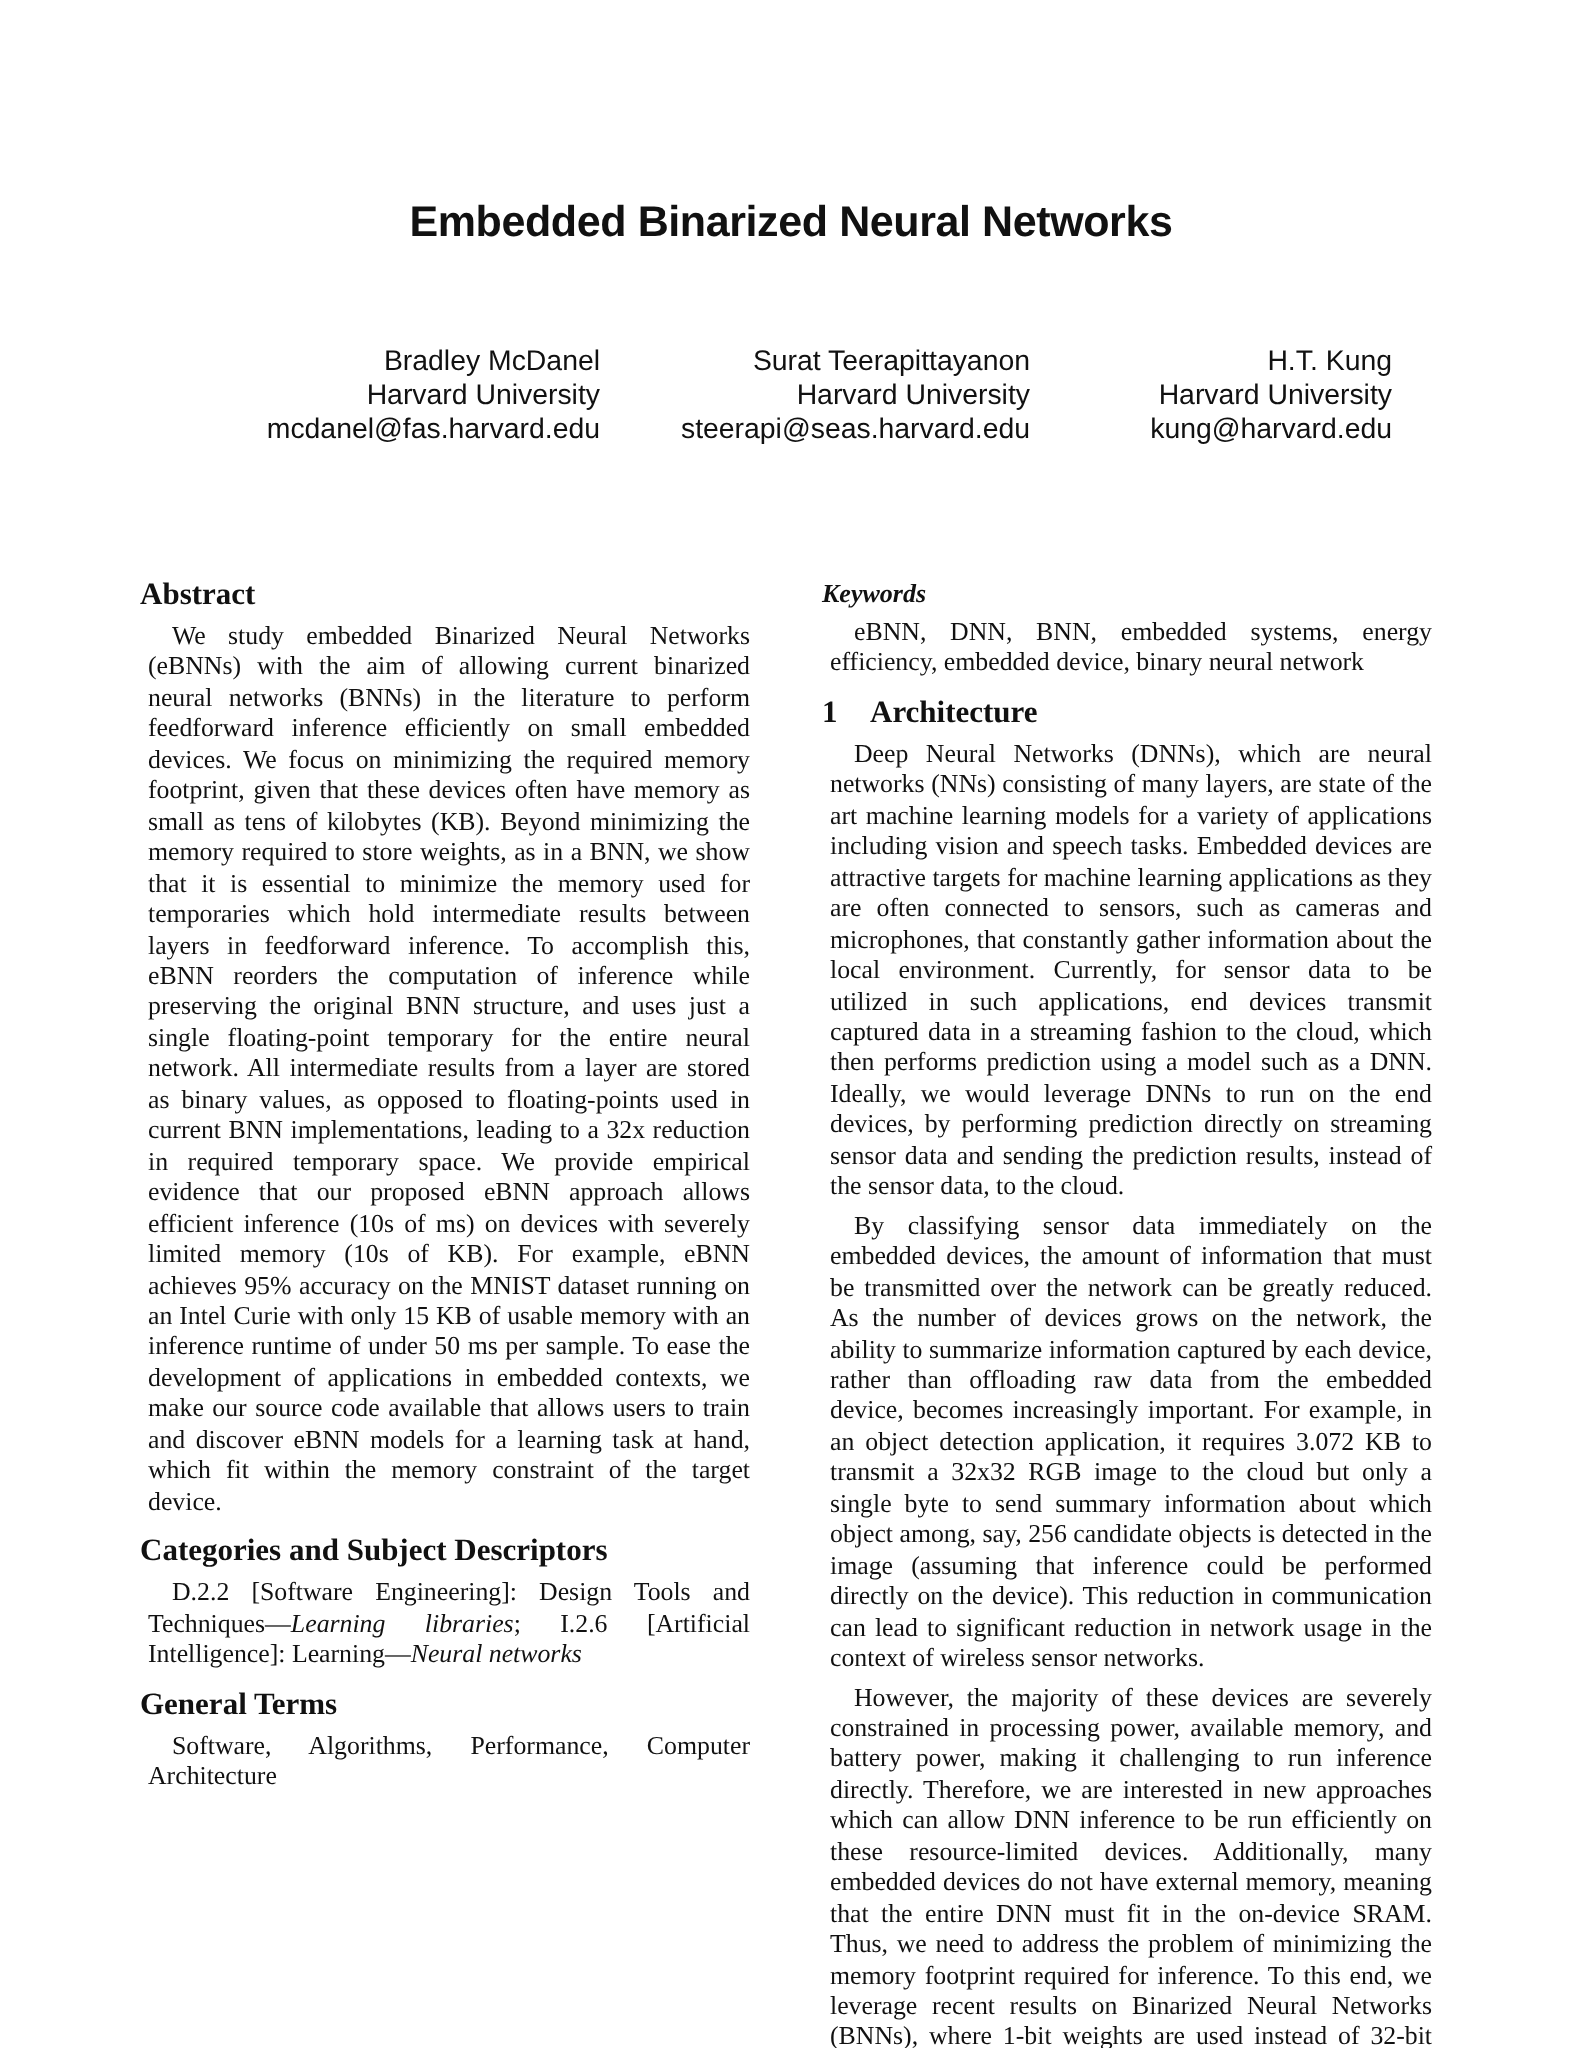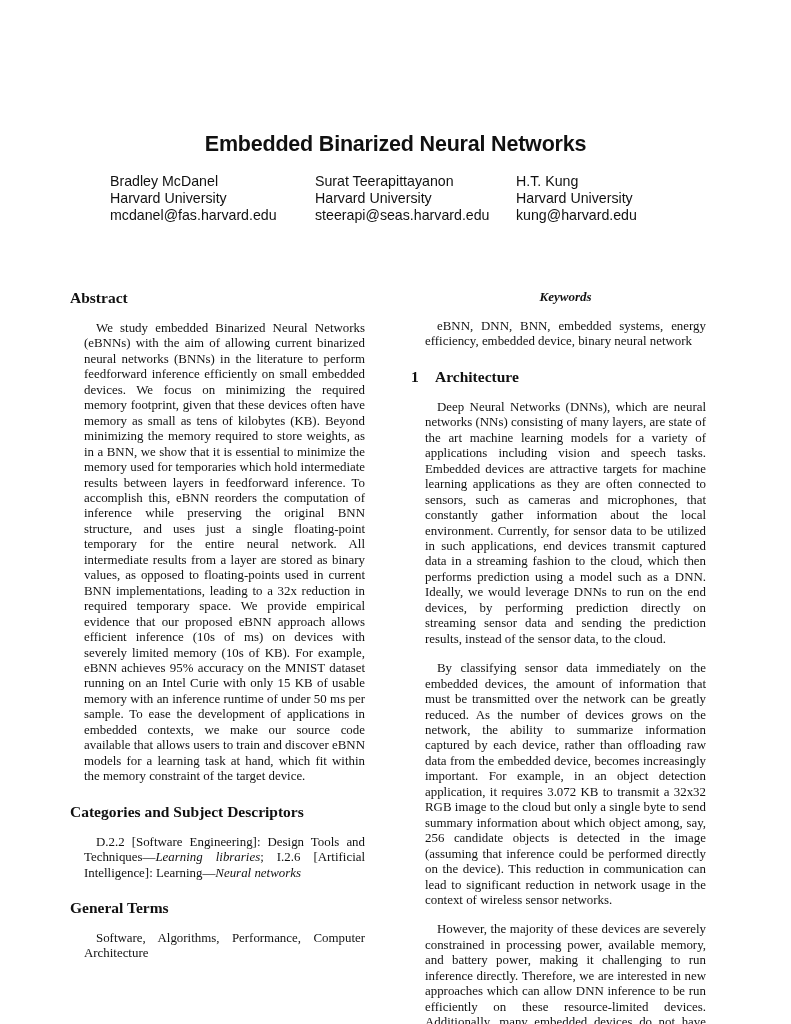--- a/index.html
+++ b/index.html
@@ -1,40 +1,40 @@
 <!DOCTYPE html>
 <html><head>
 <meta charset="utf-8">
 <style>
   html, body { margin: 0; padding: 0; background: #ffffff; }
   body { width: 791px; height: 1024px; position: relative; overflow: hidden; color: #111; }
   .title {
-    position: absolute; left: 0; width: 791px; top: 132px; text-align: center;
+    position: absolute; left: 0; width: 791px; top: 99px; text-align: center;
     font-family: "Liberation Sans", sans-serif; font-weight: bold; font-size: 21.5px; letter-spacing: -0.2px;
   }
   .author {
-    position: absolute; top: 173px; text-align: left;
+    position: absolute; top: 173px; text-align: right;
     font-family: "Liberation Sans", sans-serif; font-size: 14.2px; line-height: 17px;
   }
   .author div { white-space: nowrap; }
   #a0 { left: 110px; width: 190px; }
   #a1 { left: 315px; width: 200px; }
   #a2 { left: 516px; width: 180px; }
   .col {
     position: absolute; top: 289px; width: 309px;
     font-family: "Liberation Serif", serif; font-size: 12.9px; line-height: 15.45px;
   }
   #left { left: 70px; }
   #right { left: 411px; }
-  .col p { margin: 14px; text-align: justify; text-indent: 12px; hyphens: auto; }
+  .col p { margin: 4px; text-align: justify; text-indent: 12px; hyphens: auto; }
   .col h2 {
     margin: 0; font-family: "Liberation Serif", serif; font-weight: bold; font-size: 15.5px; line-height: 18px;
   }
   .col h3 {
-    margin: 0; font-family: "Liberation Serif", serif; font-weight: bold; font-style: italic; font-size: 13px; line-height: 16px; text-align: center;
+    margin: 0; font-family: "Liberation Serif", serif; font-weight: bold; font-style: italic; font-size: 13px; line-height: 16px;
   }
   .sec-gap { height: 4px; }
   .num { display: inline-block; width: 24px; }
   b.kw { font-weight: normal; }
   i.it { font-style: italic; }
 </style>
 </head>
 <body>
 
 <div class="title">Embedded Binarized Neural Networks</div>

